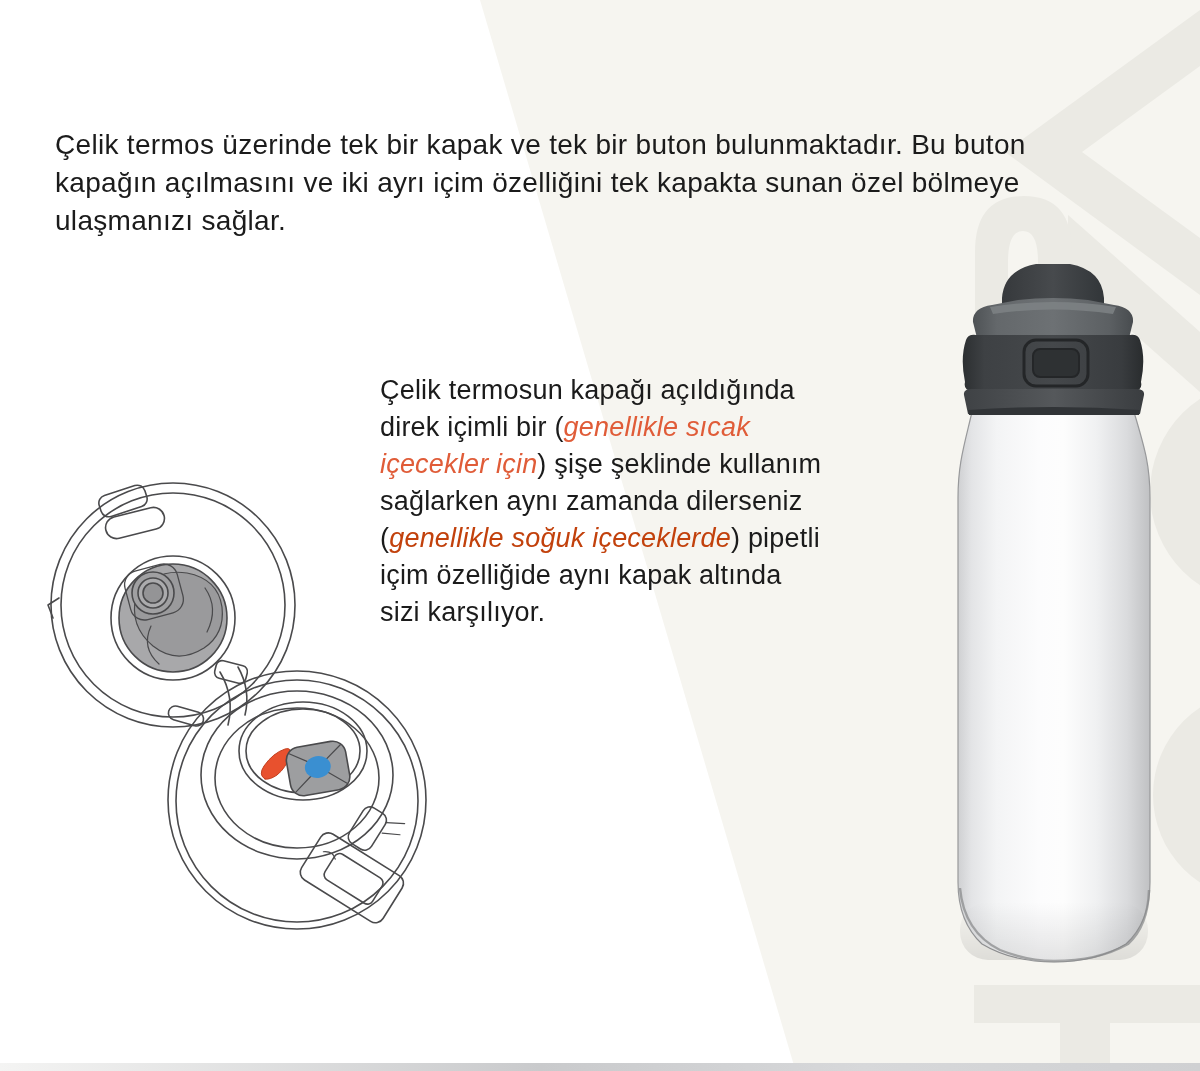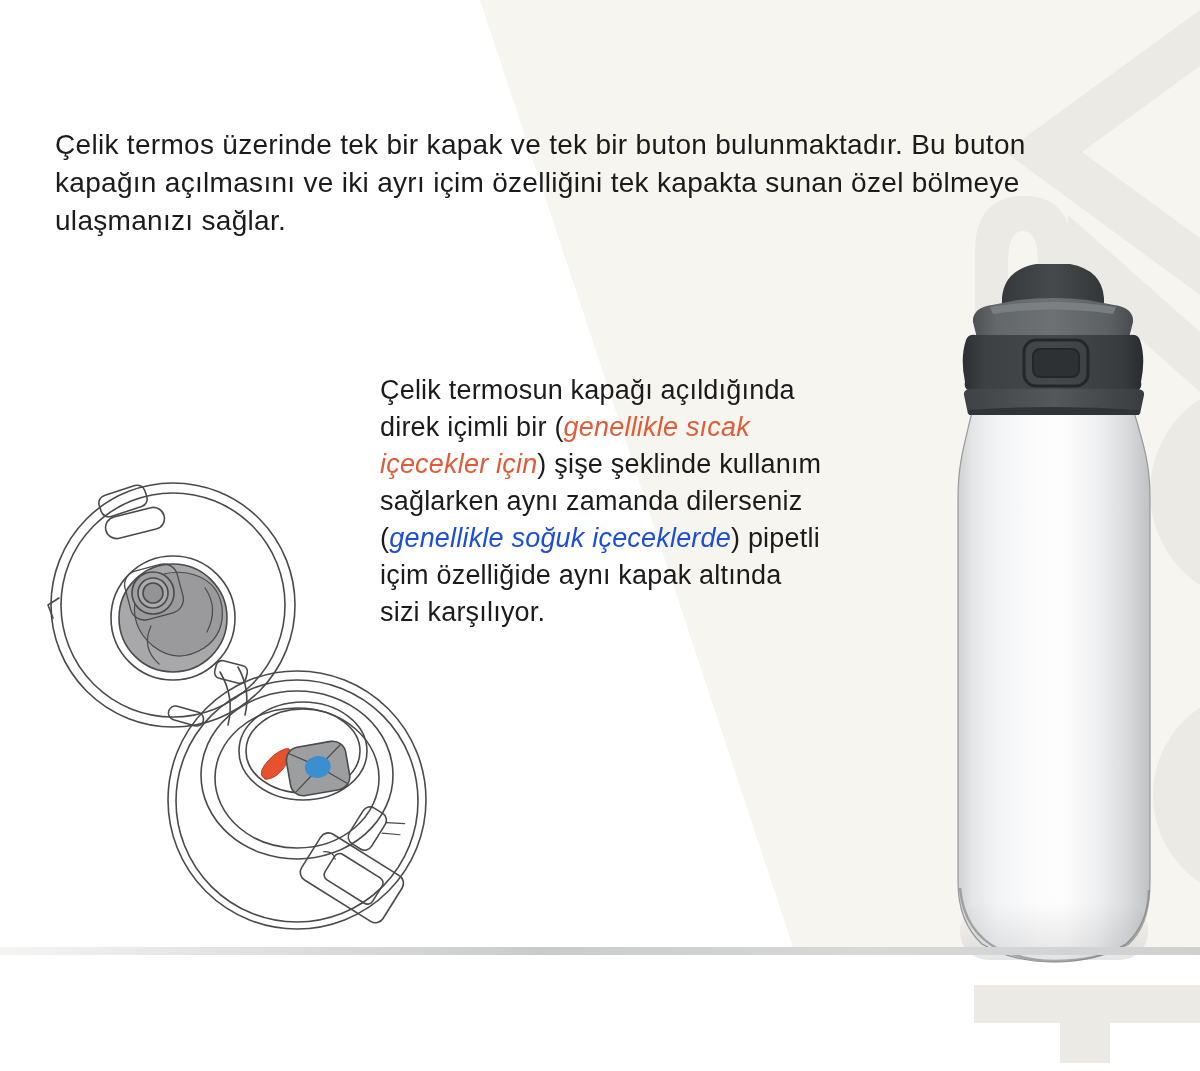--- a/index.html
+++ b/index.html
@@ -2,21 +2,21 @@
 <html><head>
 <meta charset="utf-8">
 <style>
   html,body{margin:0;padding:0;}
   body{
     width:1200px;height:1071px;
     background:#ffffff;
     font-family:"Liberation Sans", sans-serif;
     overflow:hidden;
   }
-  .canvas{position:relative;width:1200px;height:955px;background:#ffffff;}
+  .canvas{position:relative;width:1200px;height:1071px;background:#ffffff;}
 
   .bg-diagonal{
     position:absolute;inset:0;
     background:#f6f5f0;
     clip-path:polygon(40% 0, 100% 0, 100% 100%, 66.3% 100%);
   }
   .watermark{position:absolute;left:0;top:0;}
 
   .intro{
     position:absolute;left:55px;top:126px;width:1135px;
@@ -26,21 +26,21 @@
     white-space:pre-line;
   }
   .feature{
     position:absolute;left:368px;top:360px;width:565px;
     margin:12px;
     font-size:27px;line-height:37px;letter-spacing:.2px;
     color:#1b1b1b;
     white-space:pre-line;
   }
   .feature .hot{color:#e05c38;font-style:italic;}
-  .feature .cold{color:#1d4ed8;font-style:italic;}
+  .feature .cold{color:#c2410c;font-style:italic;}
 
   .cap-illustration{position:absolute;left:15px;top:460px;}
   .bottle{position:absolute;left:948px;top:250px;}
 
   .bottom-strip{
     position:absolute;left:0;bottom:0;width:1200px;height:8px;
     background:linear-gradient(to right,#f4f4f3,#c9cacc 45%,#d7d8da 72%,#cfd0d2);
   }
 </style>
 </head>

